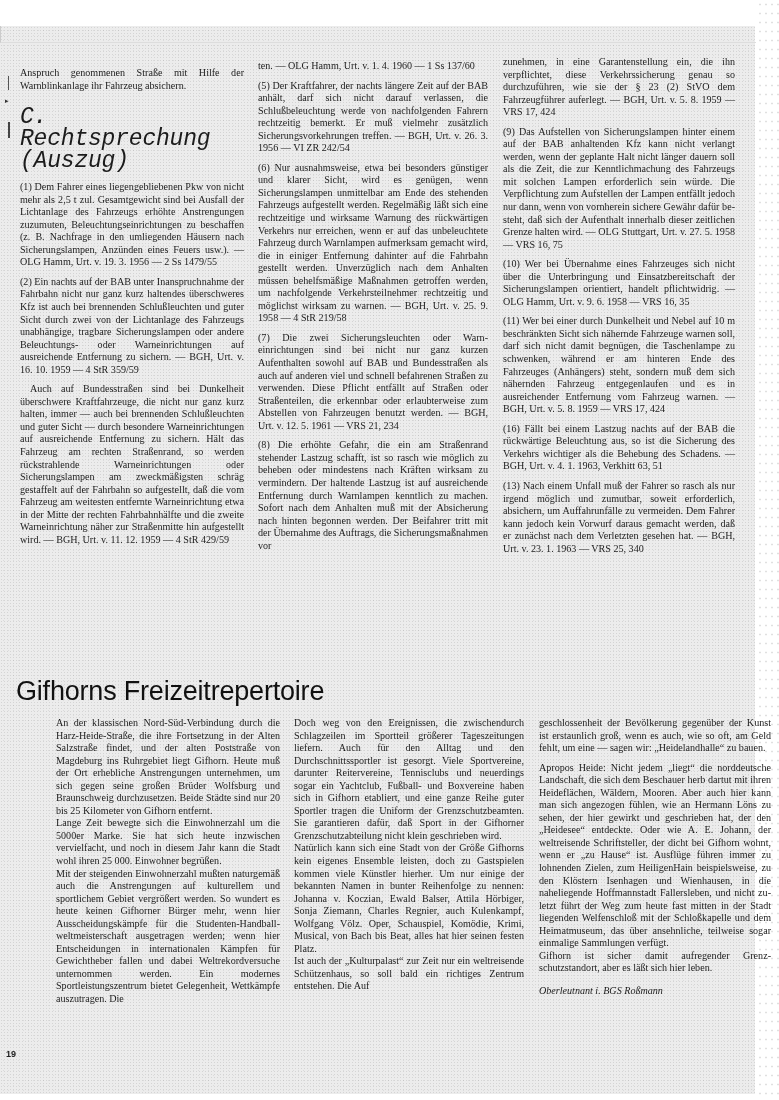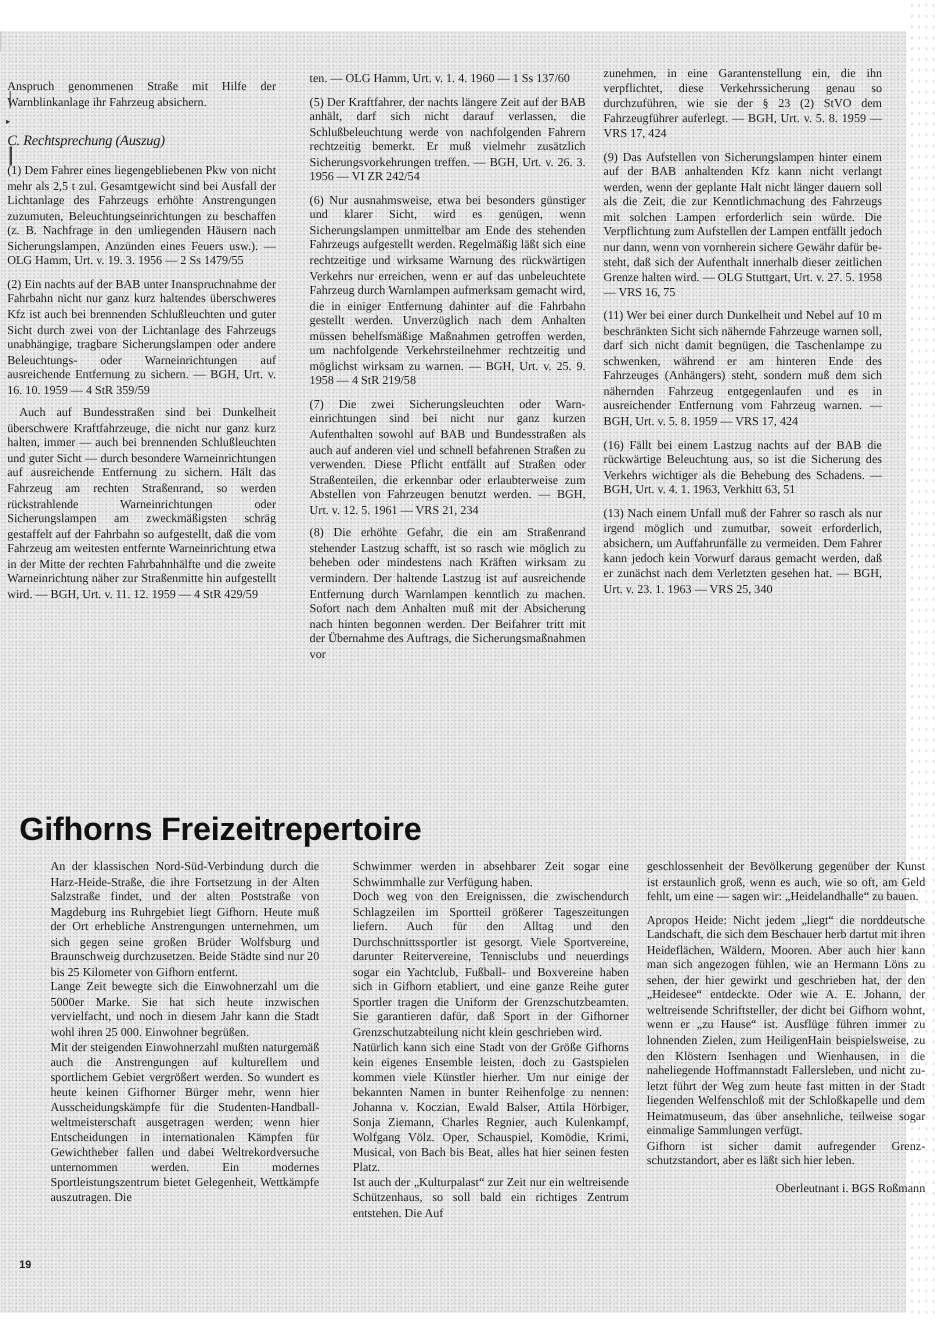--- a/index.html
+++ b/index.html
@@ -15,39 +15,39 @@
     background-image:
       radial-gradient(rgba(0,0,0,0.10) 0.6px, transparent 0.9px),
       radial-gradient(rgba(0,0,0,0.07) 0.6px, transparent 0.9px);
     background-size: 3px 3px, 5px 5px;
     background-position: 0 0, 1px 2px;
   }
   .top-margin { position:absolute; left:0; top:0; width:755px; height:16px; border-left:1px solid #ccc; border-bottom:1px solid #ddd; }
   .col { position: absolute; font-size: 10.1px; line-height: 12.55px; text-align: justify; hyphens: manual; }
   .col p { margin: 0 0 7px 0; }
   .col p.tight { margin: 0; }
-  .c1 { left: 6px; width: 224px; }
+  .c1 { left: 20px; width: 224px; }
   .c2 { left: 258px; width: 230px; }
   .c3 { left: 503px; width: 232px; }
   .upper { top: 67px; }
   .lower { top: 717px; margin-left: 36px; }
   .section-heading {
-    font-style: italic; font-size: 12px; line-height: 22px; margin: 14px 0 9px 0;
-    font-family: Liberation Serif, serif; font-weight: normal; letter-spacing: -0.2px;
+    font-style: italic; font-size: 23px; line-height: 22px; margin: 14px 0 9px 0;
+    font-family: Liberation Mono, monospace; font-weight: normal; letter-spacing: -0.2px;
   }
   .headline {
     position: absolute; left: 16px; top: 674px; margin: 0;
-    font-family: "Liberation Sans", "DejaVu Sans", sans-serif; font-weight: bold;
+    font-family: "Liberation Sans", "DejaVu Sans", sans-serif; font-weight: normal;
     font-size: 27px; line-height: 34px; color: #111; letter-spacing: -0.2px;
   }
   .page-number {
-    position: absolute; left: 16px; top: 1049px; font-family: "Liberation Sans", sans-serif;
+    position: absolute; left: 6px; top: 1049px; font-family: "Liberation Sans", sans-serif;
     font-weight: bold; font-size: 9px; color: #222;
   }
-  .signature { text-align: right; margin-top: 10px !important; }
+  .signature { text-align: left; font-style: italic; margin-top: 10px !important; }
   .bar-mark { position:absolute; left:8px; top:76px; width:1px; height:14px; background:#555; }
   .bar-mark2 { position:absolute; left:8px; top:122px; width:2px; height:16px; background:#444; }
   .corner-mark { position:absolute; left:5px; top:97px; font-size:7px; color:#333; }
   .right-speckle { position:absolute; left:757px; top:0; width:22px; height:1100px;
     background-image: radial-gradient(rgba(0,0,0,0.12) 0.6px, transparent 0.9px); background-size: 6px 9px; }
 </style>
 </head>
 <body>
 
 <div class="right-speckle"></div>
@@ -72,35 +72,35 @@
   <p>ten. — OLG Hamm, Urt. v. 1. 4. 1960 — 1 Ss 137/60</p>
   <p>(5) Der Kraftfahrer, der nachts längere Zeit auf der BAB anhält, darf sich nicht darauf verlassen, die Schlußbeleuchtung werde von nachfolgenden Fahrern rechtzeitig bemerkt. Er muß vielmehr zusätzlich Sicherungsvor­kehrungen treffen. — BGH, Urt. v. 26. 3. 1956 — VI ZR 242/54</p>
   <p>(6) Nur ausnahmsweise, etwa bei besonders günstiger und klarer Sicht, wird es genügen, wenn Sicherungslampen unmittelbar am Ende des stehenden Fahrzeugs aufgestellt werden. Regelmäßig läßt sich eine recht­zeitige und wirksame Warnung des rück­wärtigen Verkehrs nur erreichen, wenn er auf das unbeleuchtete Fahrzeug durch Warn­lampen aufmerksam gemacht wird, die in einiger Entfernung dahinter auf die Fahr­bahn gestellt werden. Unverzüglich nach dem Anhalten müssen behelfsmäßige Maßnahmen getroffen werden, um nachfolgende Ver­kehrsteilnehmer rechtzeitig und möglichst wirksam zu warnen. — BGH, Urt. v. 25. 9. 1958 — 4 StR 219/58</p>
   <p>(7) Die zwei Sicherungsleuchten oder Warn­einrichtungen sind bei nicht nur ganz kurzen Aufenthalten sowohl auf BAB und Bundes­straßen als auch auf anderen viel und schnell befahrenen Straßen zu verwenden. Diese Pflicht entfällt auf Straßen oder Straßen­teilen, die erkennbar oder erlaubterweise zum Abstellen von Fahrzeugen benutzt wer­den. — BGH, Urt. v. 12. 5. 1961 — VRS 21, 234</p>
   <p>(8) Die erhöhte Gefahr, die ein am Straßen­rand stehender Lastzug schafft, ist so rasch wie möglich zu beheben oder mindestens nach Kräften wirksam zu vermindern. Der haltende Lastzug ist auf ausreichende Ent­fernung durch Warnlampen kenntlich zu machen. Sofort nach dem Anhalten muß mit der Absicherung nach hinten begonnen wer­den. Der Beifahrer tritt mit der Übernahme des Auftrags, die Sicherungsmaßnahmen vor­</p>
 </div>
 
 <div class="col c3" style="top:56px">
   <p>zunehmen, in eine Garantenstellung ein, die ihn verpflichtet, diese Verkehrssicherung genau so durchzuführen, wie sie der § 23 (2) StVO dem Fahrzeugführer auferlegt. — BGH, Urt. v. 5. 8. 1959 — VRS 17, 424</p>
   <p>(9) Das Aufstellen von Sicherungslampen hinter einem auf der BAB anhaltenden Kfz kann nicht verlangt werden, wenn der ge­plante Halt nicht länger dauern soll als die Zeit, die zur Kenntlichmachung des Fahr­zeugs mit solchen Lampen erforderlich sein würde. Die Verpflichtung zum Aufstellen der Lampen entfällt jedoch nur dann, wenn von vornherein sichere Gewähr dafür be­steht, daß sich der Aufenthalt innerhalb die­ser zeitlichen Grenze halten wird. — OLG Stuttgart, Urt. v. 27. 5. 1958 — VRS 16, 75</p>
+  <p>(10) Wer bei Übernahme eines Fahrzeuges sich nicht über die Unterbringung und Ein­satzbereitschaft der Sicherungslampen orien­tiert, handelt pflichtwidrig. — OLG Hamm, Urt. v. 9. 6. 1958 — VRS 16, 35</p>
   <p>(11) Wer bei einer durch Dunkelheit und Nebel auf 10 m beschränkten Sicht sich nähernde Fahrzeuge warnen soll, darf sich nicht damit begnügen, die Taschenlampe zu schwenken, während er am hinteren Ende des Fahrzeuges (Anhängers) steht, sondern muß dem sich nähernden Fahrzeug entgegenlau­fen und es in ausreichender Entfernung vom Fahrzeug warnen. — BGH, Urt. v. 5. 8. 1959 — VRS 17, 424</p>
   <p>(16) Fällt bei einem Lastzug nachts auf der BAB die rückwärtige Beleuchtung aus, so ist die Sicherung des Verkehrs wichtiger als die Behebung des Schadens. — BGH, Urt. v. 4. 1. 1963, Verkhitt 63, 51</p>
   <p>(13) Nach einem Unfall muß der Fahrer so rasch als nur irgend möglich und zumutbar, soweit erforderlich, absichern, um Auffahr­unfälle zu vermeiden. Dem Fahrer kann jedoch kein Vorwurf daraus gemacht wer­den, daß er zunächst nach dem Verletzten gesehen hat. — BGH, Urt. v. 23. 1. 1963 — VRS 25, 340</p>
 </div>
 
 <h1 class="headline">Gifhorns Freizeitrepertoire</h1>
 
 <div class="col c1 lower">
   <p class="tight">An der klassischen Nord-Süd-Verbindung durch die Harz-Heide-Straße, die ihre Fort­setzung in der Alten Salzstraße findet, und der alten Poststraße von Magdeburg ins Ruhrgebiet liegt Gifhorn. Heute muß der Ort erhebliche Anstrengungen unternehmen, um sich gegen seine großen Brüder Wolfs­burg und Braunschweig durchzusetzen. Beide Städte sind nur 20 bis 25 Kilometer von Gifhorn entfernt.</p>
   <p class="tight">Lange Zeit bewegte sich die Einwohnerzahl um die 5000er Marke. Sie hat sich heute inzwischen vervielfacht, und noch in diesem Jahr kann die Stadt wohl ihren 25 000. Ein­wohner begrüßen.</p>
   <p class="tight">Mit der steigenden Einwohnerzahl mußten naturgemäß auch die Anstrengungen auf kul­turellem und sportlichem Gebiet vergrößert werden. So wundert es heute keinen Gif­horner Bürger mehr, wenn hier Ausschei­dungskämpfe für die Studenten-Handball­weltmeisterschaft ausgetragen werden; wenn hier Entscheidungen in internationalen Kämp­fen für Gewichtheber fallen und dabei Welt­rekordversuche unternommen werden. Ein modernes Sportleistungszentrum bietet Ge­legenheit, Wettkämpfe auszutragen. Die</p>
 </div>
 
 <div class="col c2 lower">
-  <p class="tight">Schwimmer werden in absehbarer Zeit sogar eine Schwimmhalle zur Verfügung haben.</p>
   <p class="tight">Doch weg von den Ereignissen, die zwischen­durch Schlagzeilen im Sportteil größerer Tageszeitungen liefern. Auch für den Alltag und den Durchschnittssportler ist gesorgt. Viele Sportvereine, darunter Reitervereine, Tennisclubs und neuerdings sogar ein Yacht­club, Fußball- und Boxvereine haben sich in Gifhorn etabliert, und eine ganze Reihe guter Sportler tragen die Uniform der Grenz­schutzbeamten. Sie garantieren dafür, daß Sport in der Gifhorner Grenzschutzabteilung nicht klein geschrieben wird.</p>
   <p class="tight">Natürlich kann sich eine Stadt von der Größe Gifhorns kein eigenes Ensemble leisten, doch zu Gastspielen kommen viele Künstler hier­her. Um nur einige der bekannten Namen in bunter Reihenfolge zu nennen: Johanna v. Koczian, Ewald Balser, Attila Hörbiger, Sonja Ziemann, Charles Regnier, auch Kulen­kampf, Wolfgang Völz. Oper, Schauspiel, Komödie, Krimi, Musical, von Bach bis Beat, alles hat hier seinen festen Platz.</p>
   <p class="tight">Ist auch der „Kulturpalast“ zur Zeit nur ein weltreisende Schützenhaus, so soll bald ein richtiges Zentrum entstehen. Die Auf­</p>
 </div>
 
 <div class="col c3 lower">
   <p>geschlossenheit der Bevölkerung gegenüber der Kunst ist erstaunlich groß, wenn es auch, wie so oft, am Geld fehlt, um eine — sagen wir: „Heidelandhalle“ zu bauen.</p>
   <p class="tight">Apropos Heide: Nicht jedem „liegt“ die norddeutsche Landschaft, die sich dem Be­schauer herb dartut mit ihren Heideflächen, Wäldern, Mooren. Aber auch hier kann man sich angezogen fühlen, wie an Hermann Löns zu sehen, der hier gewirkt und ge­schrieben hat, der den „Heidesee“ entdeckte. Oder wie A. E. Johann, der weltreisende Schriftsteller, der dicht bei Gifhorn wohnt, wenn er „zu Hause“ ist. Ausflüge führen immer zu lohnenden Zielen, zum Heiligen­Hain beispielsweise, zu den Klöstern Isen­hagen und Wienhausen, in die naheliegende Hoffmannstadt Fallersleben, und nicht zu­letzt führt der Weg zum heute fast mitten in der Stadt liegenden Welfenschloß mit der Schloßkapelle und dem Heimatmuseum, das über ansehnliche, teilweise sogar einmalige Sammlungen verfügt.</p>
   <p class="tight">Gifhorn ist sicher damit aufregender Grenz­schutzstandort, aber es läßt sich hier leben.</p>
   <p class="signature">Oberleutnant i. BGS Roßmann</p>

